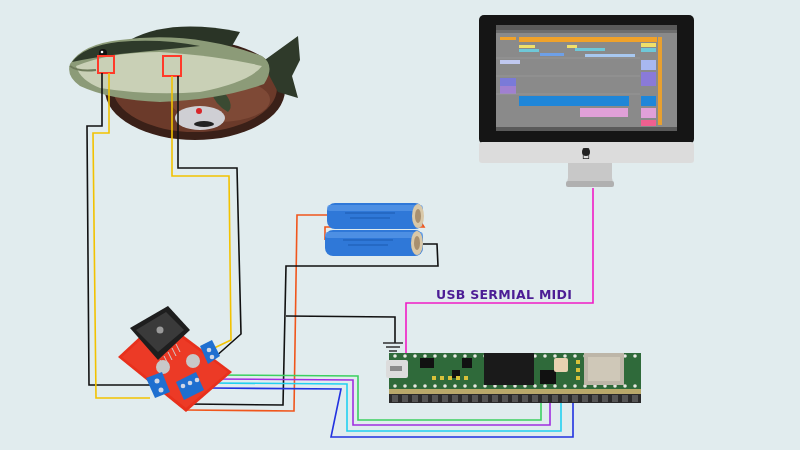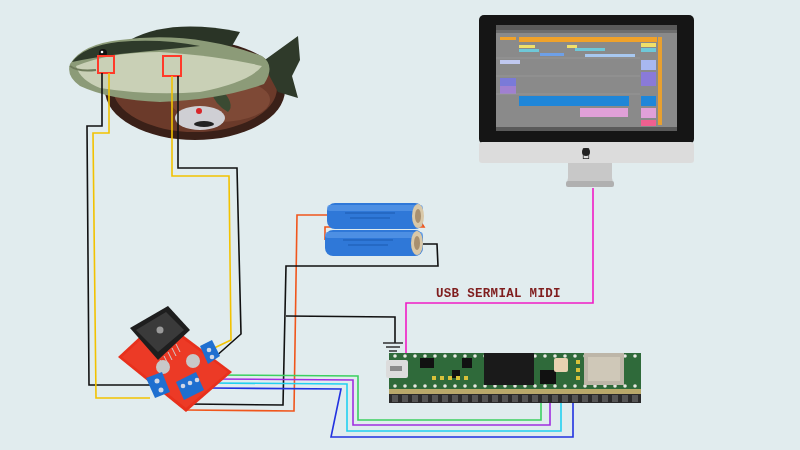--- a/index.html
+++ b/index.html
@@ -275,13 +275,13 @@
       <rect x="641" y="120" width="15" height="6" fill="#f06090"></rect>
       <rect x="658" y="37" width="4" height="88" fill="#e8a030"></rect>
       <line x1="496" y1="58" x2="640" y2="58" stroke="#9e9e9e" stroke-width="0.6"></line>
       <line x1="496" y1="76" x2="640" y2="76" stroke="#9e9e9e" stroke-width="0.6"></line>
       <line x1="496" y1="94" x2="640" y2="94" stroke="#9e9e9e" stroke-width="0.6"></line>
       <rect x="496" y="127" width="181" height="4" fill="#5a5a5a"></rect>
     </g>
   </g>
 </svg>
 
-<div class="label-midi" style="color:#7f1d1d;font-family:Liberation Mono, monospace;">USB SERMIAL MIDI</div>
+<div class="label-midi" style="color:#4c1d95;">USB SERMIAL MIDI</div>
 
 </body></html>

